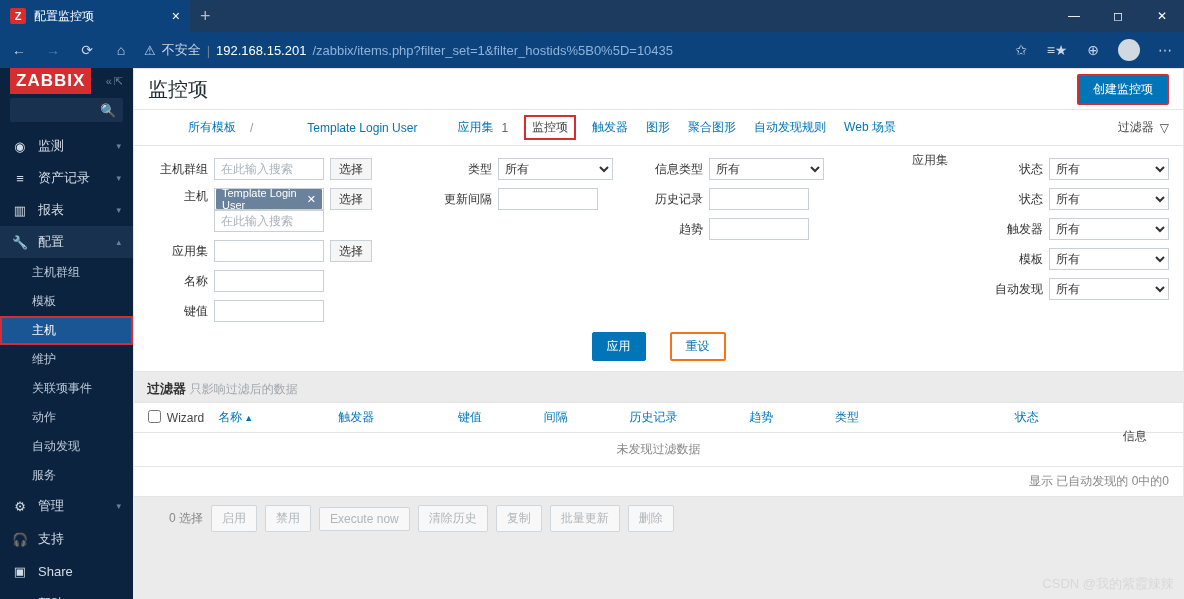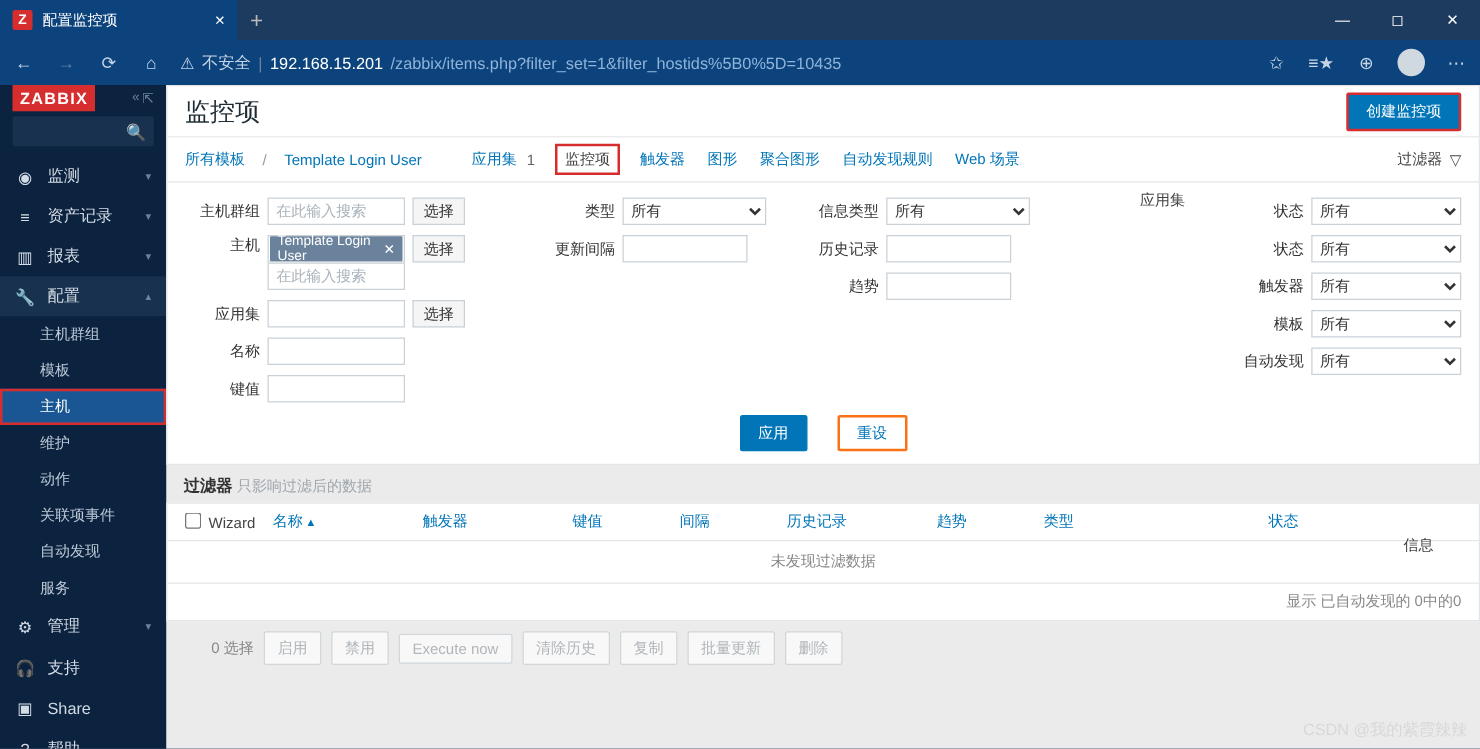--- a/index.html
+++ b/index.html
@@ -20,21 +20,21 @@
 .url-field .warn { font-size: 13px; }
 .url-field .host { color: #fff; }
 .url-field .path { color: #8fb3d9; }
 .url-right { display: flex; gap: 14px; align-items: center; color: #c5d5e6; }
 .avatar { width: 22px; height: 22px; border-radius: 50%; background: #d0d8e0; }
 
 
 .app { display: flex; height: calc(599px - 68px); }
 .sidebar { width: 133px; background: #0c2340; color: #d3dbe4; display: flex; flex-direction: column; font-size: 13px; }
 .logo-row { height: 42px; display: flex; align-items: center; padding: 0 10px; gap: 6px; }
-.zabbix-logo { background: #d62e2e; color: #fff; font-weight: 800; letter-spacing: 1px; padding: 3px 6px; font-size: 13px; }
+.zabbix-logo { background: #d62e2e; color: #fff; font-weight: 800; letter-spacing: 1px; padding: 3px 6px; font-size: 17px; }
 .logo-row .collapse { margin-left: auto; color: #6a829c; font-size: 11px; display:flex; gap:2px;}
 .search-row { padding: 4px 10px 8px; }
 .search-box { background: #17314f; height: 24px; border-radius: 2px; display: flex; align-items: center; padding: 0 6px; color: #6a829c; justify-content: flex-end; }
 .menu { list-style: none; }
 .menu-item { display: flex; align-items: center; padding: 7px 12px; gap: 10px; color: #d3dbe4; cursor: pointer; }
 .menu-item .ico { width: 16px; text-align: center; font-size: 13px; }
 .menu-item .arrow { margin-left: auto; font-size: 9px; color: #6a829c; }
 .menu-item.active { background: #17314f; }
 .submenu { list-style: none; }
 .submenu li { padding: 6px 12px 6px 32px; color: #bcc9d6; cursor: pointer; font-size: 12px; }
@@ -42,21 +42,21 @@
 .sidebar .bottom { margin-top: auto; border-top: 0; }
 .bottom .menu-item { padding: 8px 12px; }
 
 .main { flex: 1; background: #ebebeb; display: flex; flex-direction: column; overflow: hidden; }
 
 .page-header { background: #fff; border: 1px solid #e3e6e9; height: 42px; display: flex; align-items: center; padding: 0 14px; }
 .page-header h1 { font-size: 20px; font-weight: 400; color: #1f2c33; }
 .create-btn { margin-left: auto; background: #0275b8; color: #fff; padding: 5px 14px; border: 2px solid #d62e2e; border-radius: 2px; font-size: 12px; cursor: pointer; }
 
 .tabs-row { background: #fff; border: 1px solid #e3e6e9; border-top: 0; height: 36px; display: flex; align-items: center; padding: 0 14px; gap: 14px; font-size: 12px; position: relative; }
-.crumb { color: #0275b8; }
+.crumb { color: #0275b8; margin-left: 40px; }
 .crumb-sep { color: #999; }
 .tab-link { color: #0275b8; cursor: pointer; padding: 2px 2px; }
 .tab-link.cnt { color: #666; margin-left: -10px; }
 .tab-link.active { color: #444; border: 2px solid #d62e2e; padding: 2px 6px; }
 .filter-toggle { margin-left: auto; display: flex; align-items: center; gap: 6px; color: #444; font-size: 12px; }
 
 .filter-body { background: #fff; border: 1px solid #e3e6e9; border-top: 0; padding: 12px 14px 10px; }
 .filter-grid { display: flex; gap: 20px; }
 .fcol { display: flex; flex-direction: column; gap: 8px; }
 .frow { display: flex; align-items: center; gap: 6px; }
@@ -176,22 +176,22 @@
       <li class="menu-item active">
           <span class="ico">🔧</span>
           <span>配置</span>
           <span class="arrow chev">▴</span>
         </li>
       <ul class="submenu">
         <li>主机群组</li>
         <li>模板</li>
         <li class="selected">主机</li>
         <li>维护</li>
+        <li>关联项事件</li>
         <li>动作</li>
-        <li>关联项事件</li>
         <li>自动发现</li>
         <li>服务</li>
       </ul>
       <li class="menu-item">
           <span class="ico">⚙</span>
           <span>管理</span>
           <span class="arrow chev">▾</span>
         </li>
     </ul>
     <div class="bottom">

